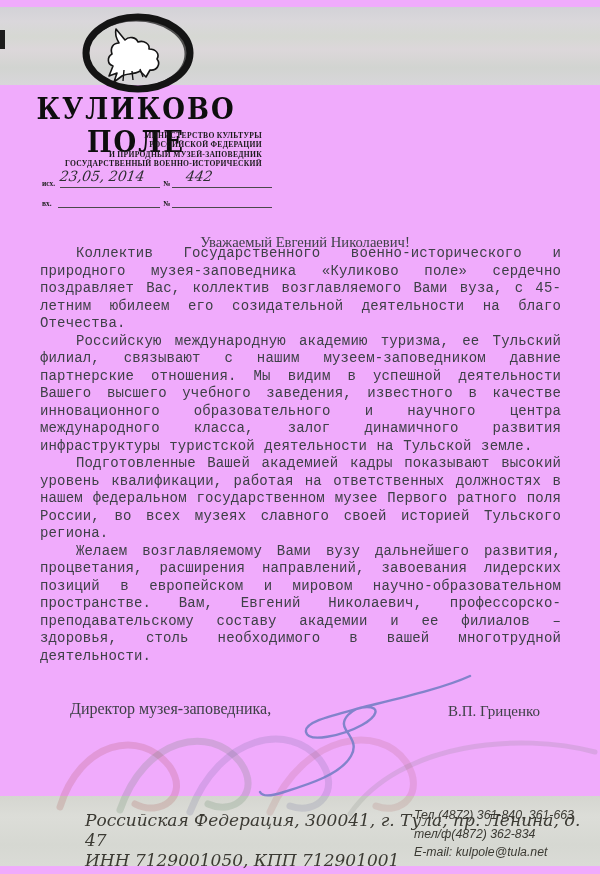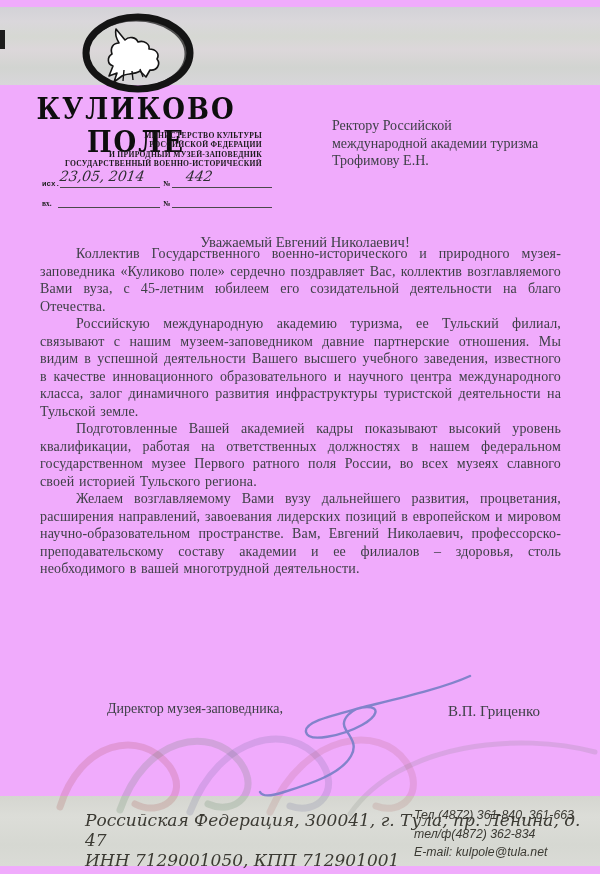--- a/index.html
+++ b/index.html
@@ -22,25 +22,25 @@
   .ref-label{position:absolute;bottom:2px;font-weight:bold;font-size:7.5px;}
   .u-line{position:absolute;bottom:2px;border-bottom:1px solid #4a4a4a;height:18px;}
   .hand{position:absolute;bottom:3px;width:100%;text-align:left;
     font-family:"DejaVu Serif",serif;font-style:italic;font-size:14px;color:#2e2e33;
     transform:skewX(-8deg);white-space:nowrap;}
   .vx-row{position:absolute;left:42px;top:194px;width:230px;height:16px;font-size:8px;color:#222;text-align:right;}
   
   .recipient{position:absolute;left:332px;top:117px;font-size:14px;line-height:17.6px;}
   
   .salutation{position:absolute;left:40px;top:211px;width:530px;text-align:center;font-size:14.6px;margin-top:23px;}
-  .body-block{position:absolute;left:40px;top:245px;width:521px;}
+  .body-block{position:absolute;left:40px;top:245px;width:521px;font-family:Liberation Mono, monospace;}
   .body-block p{margin:0;text-align:justify;text-indent:36px;font-size:14px;
     line-height:17.5px;letter-spacing:.15px;word-spacing:1px;}
   
-  .signoff-left{position:absolute;left:70px;top:699px;font-size:14px;line-height:19px;margin-left:37px;}
+  .signoff-left{position:absolute;left:70px;top:699px;font-size:16px;line-height:19px;}
   .signoff-name{position:absolute;left:448px;top:703px;font-size:15px;text-align:right;}
   .signature-svg{position:absolute;left:248px;top:664px;}
   .watermark-svg{position:absolute;left:50px;top:712px;}
   
   .footer-left{position:absolute;left:85px;top:810px;font-family:"DejaVu Serif",serif;
     font-style:italic;font-size:17px;line-height:20px;color:#3b3a33;}
   .footer-right{position:absolute;left:414px;top:806px;font-family:Liberation Sans, sans-serif;
     font-style:italic;font-size:12.3px;line-height:18.5px;color:#3b3a33;}
 </style>
 </head>
@@ -64,42 +64,37 @@
   <div class="logo-title">КУЛИКОВО ПОЛЕ</div>
 
   <div class="ministry">
     <div>МИНИСТЕРСТВО КУЛЬТУРЫ</div>
     <div>РОССИЙСКОЙ ФЕДЕРАЦИИ</div>
     <div>И ПРИРОДНЫЙ МУЗЕЙ-ЗАПОВЕДНИК</div>
     <div>ГОСУДАРСТВЕННЫЙ ВОЕННО-ИСТОРИЧЕСКИЙ</div>
   </div>
 
   <div class="ref-row">
-    <span class="ref-label" style="left:0;font-family:Liberation Mono, monospace;">исх.</span>
+    <span class="ref-label" style="left:0;">исх.</span>
     <span class="u-line" style="left:18px;width:100px;">
       <span class="hand">23,05, 2014</span>
     </span>
     <span class="ref-label" style="left:121px;">№</span>
     <span class="u-line" style="left:130px;width:100px;">
       <span class="hand" style="padding-left:14px;">442</span>
     </span>
   </div>
 
   <div class="vx-row">
     <span class="ref-label" style="left:0;">вх.</span>
     <span class="u-line" style="left:16px;width:102px;height:12px;"></span>
     <span class="ref-label" style="left:121px;">№</span>
     <span class="u-line" style="left:130px;width:100px;height:12px;"></span>
   </div>
 
-  <div class="recipient">
-    <div>Ректору Российской</div>
-    <div>международной академии туризма</div>
-    <div>Трофимову Е.Н.</div>
-  </div>
 
   <div class="salutation">Уважаемый Евгений Николаевич!</div>
 
   <div class="body-block">
     <p>Коллектив Государственного военно-исторического и природного музея-заповедника «Куликово поле» сердечно поздравляет Вас, коллектив возглавляемого Вами вуза, с 45-летним юбилеем его созидательной деятельности на благо Отечества.</p>
     <p>Российскую международную академию туризма, ее  Тульский филиал, связывают с нашим музеем-заповедником давние партнерские отношения. Мы видим в успешной деятельности Вашего высшего учебного заведения, известного в качестве инновационного образовательного и научного центра международного класса, залог динамичного развития инфраструктуры туристской деятельности на Тульской земле.</p>
     <p>Подготовленные Вашей академией кадры показывают высокий уровень квалификации, работая на ответственных должностях в нашем федеральном государственном музее Первого ратного поля России, во всех музеях славного своей историей Тульского региона.</p>
     <p>Желаем возглавляемому Вами вузу дальнейшего развития, процветания, расширения направлений, завоевания лидерских позиций в европейском и мировом научно-образовательном пространстве. Вам, Евгений Николаевич, профессорско-преподавательскому составу академии и ее филиалов – здоровья, столь необходимого в вашей многотрудной деятельности.</p>
   </div>
 

